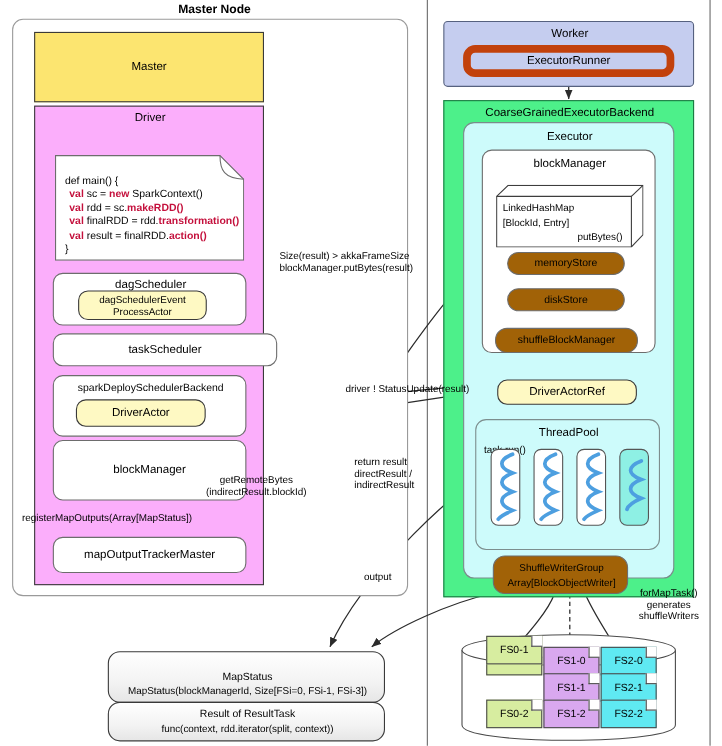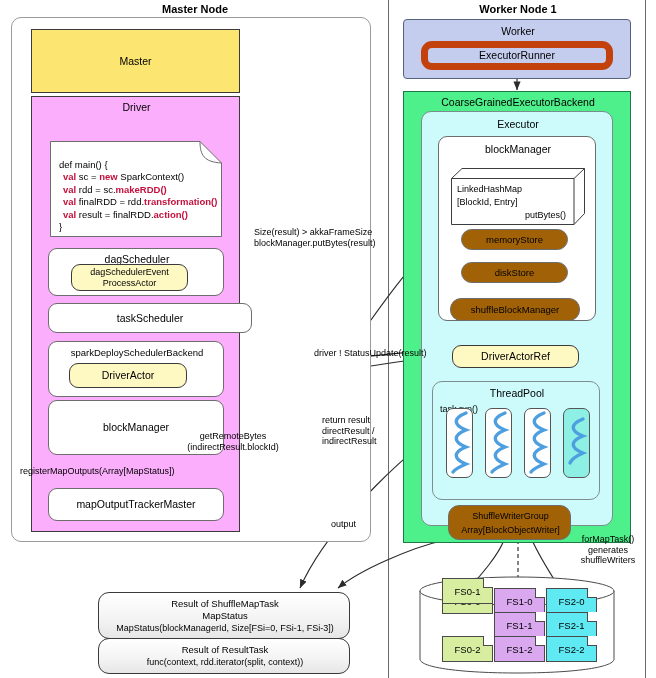--- a/index.html
+++ b/index.html
@@ -165,21 +165,20 @@
     <span class="lbl">mapOutputTrackerMaster</span>
   </div>
 
   <div class="abs lbl-9" style="left:168px;top:431px;width:130px;text-align:center;">
     <div>getRemoteBytes</div>
     <div>(indirectResult.blockId)</div>
   </div>
 
   <div class="abs lbl-9" style="left:20px;top:466px;width:210px;">registerMapOutputs(Array[MapStatus])</div>
 
-  <div class="abs node-title ctr" style="left:392px;top:2px;width:252px;height:14px;">Worker Node 1</div>
 
   <div class="abs worker-box" style="left:403px;top:19px;width:228px;height:60px;">
     <div class="abs top" style="left:0;top:5px;width:228px;height:14px;">
       <span class="lbl">Worker</span>
     </div>
   </div>
   <div class="abs pill-blue ctr" style="left:421px;top:41px;width:192px;height:29px;">
     <span class="lbl">ExecutorRunner</span>
   </div>
 
@@ -326,23 +325,20 @@
 
   <div class="abs lbl-9" style="left:322px;top:415px;width:86px;">
     <div>return result</div>
     <div>directResult /</div>
     <div>indirectResult</div>
   </div>
 
   <div class="abs lbl-9" style="left:331px;top:519px;">output</div>
 
   <div class="abs result-box" style="left:98px;top:592px;width:252px;height:47px;">
-    <div class="abs ctr" style="left:0;top:4px;width:252px;height:13px;">
-      <span class="lbl-sm">Result of ShuffleMapTask</span>
-    </div>
     <div class="abs ctr" style="left:0;top:16px;width:252px;height:13px;">
       <span class="lbl-sm">MapStatus</span>
     </div>
     <div class="abs ctr" style="left:0;top:29px;width:252px;height:13px;">
       <span class="lbl-9">MapStatus(blockManagerId, Size[FSi=0, FSi-1, FSi-3])</span>
     </div>
   </div>
 
   <div class="abs result-box" style="left:98px;top:638px;width:252px;height:36px;">
     <div class="abs ctr" style="left:0;top:4px;width:252px;height:13px;">

